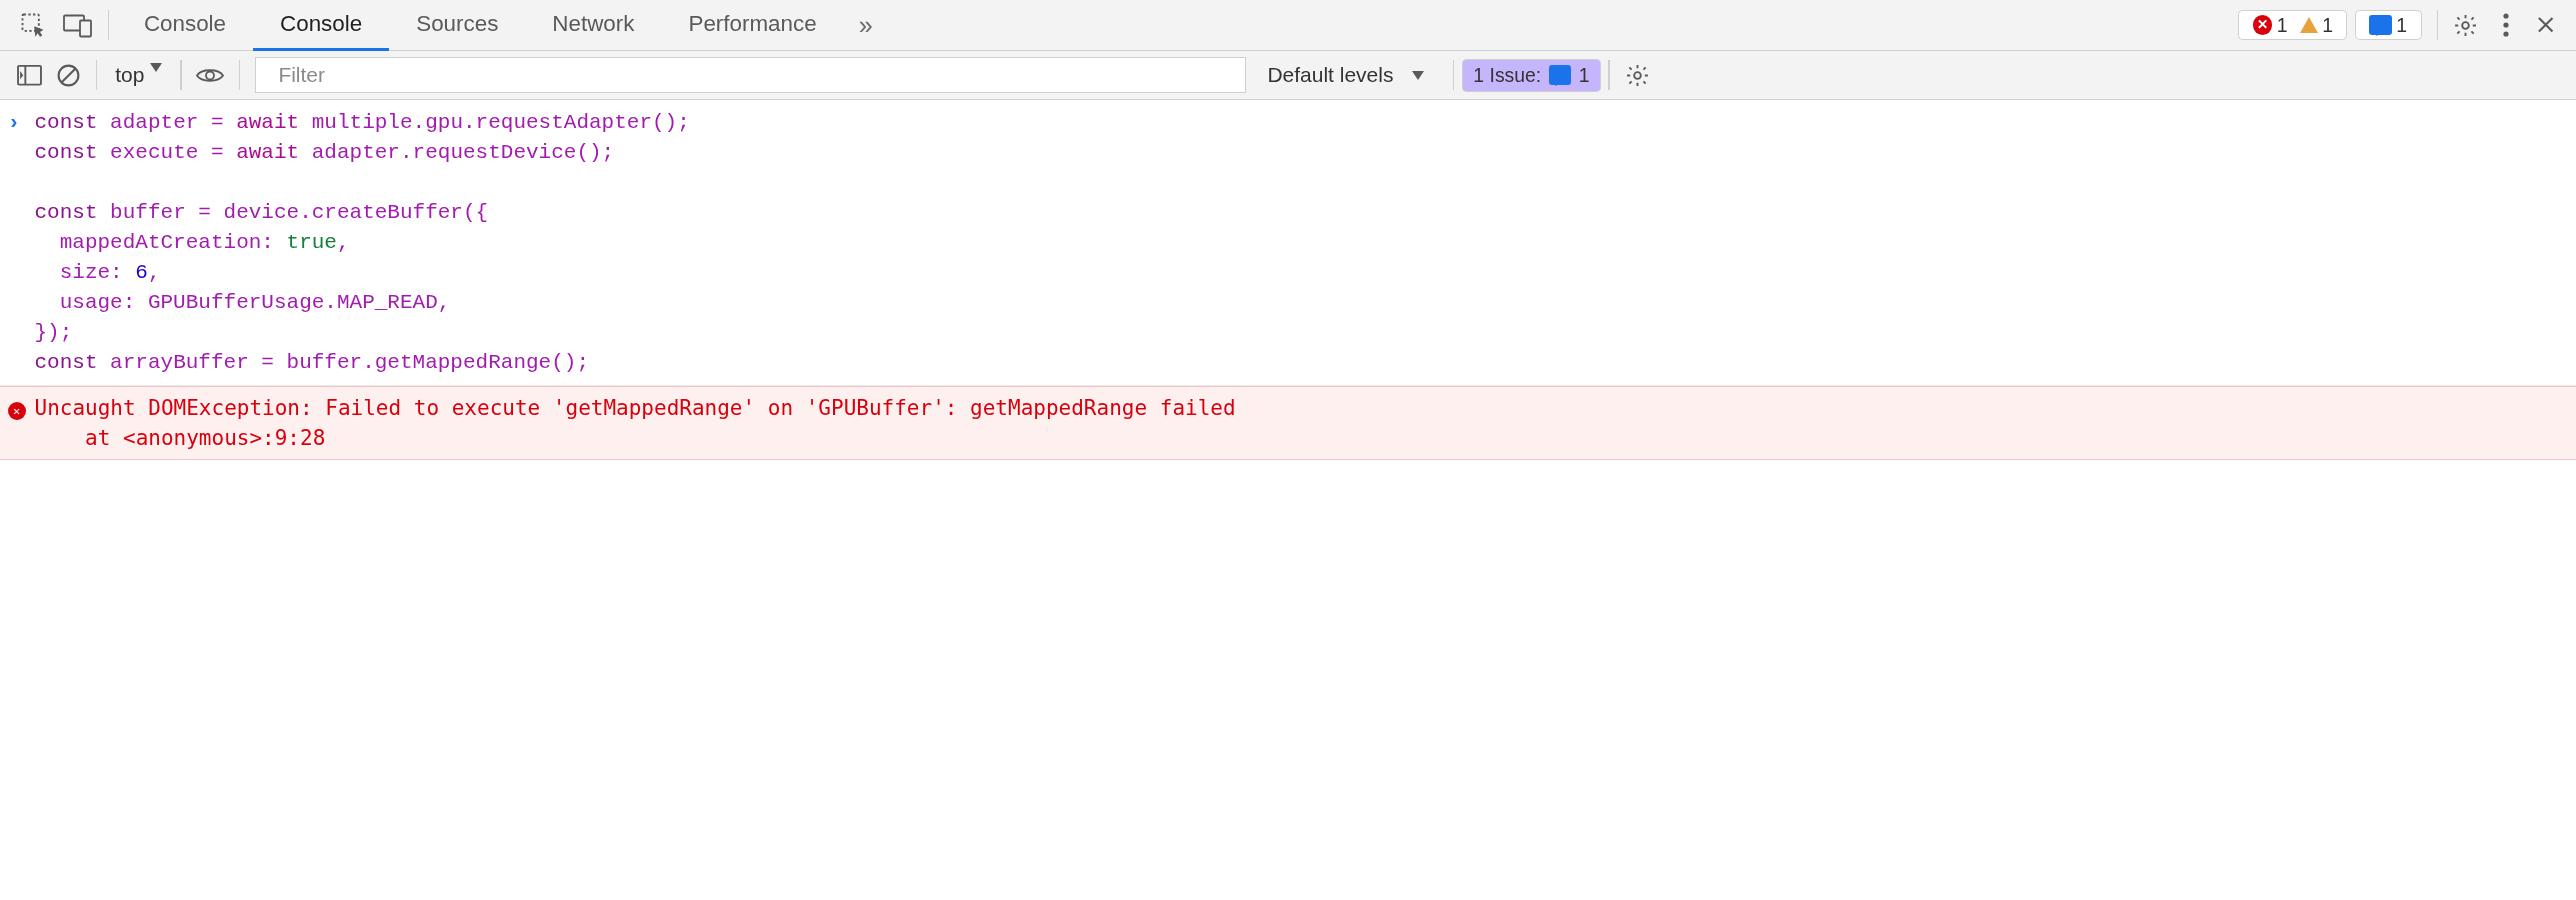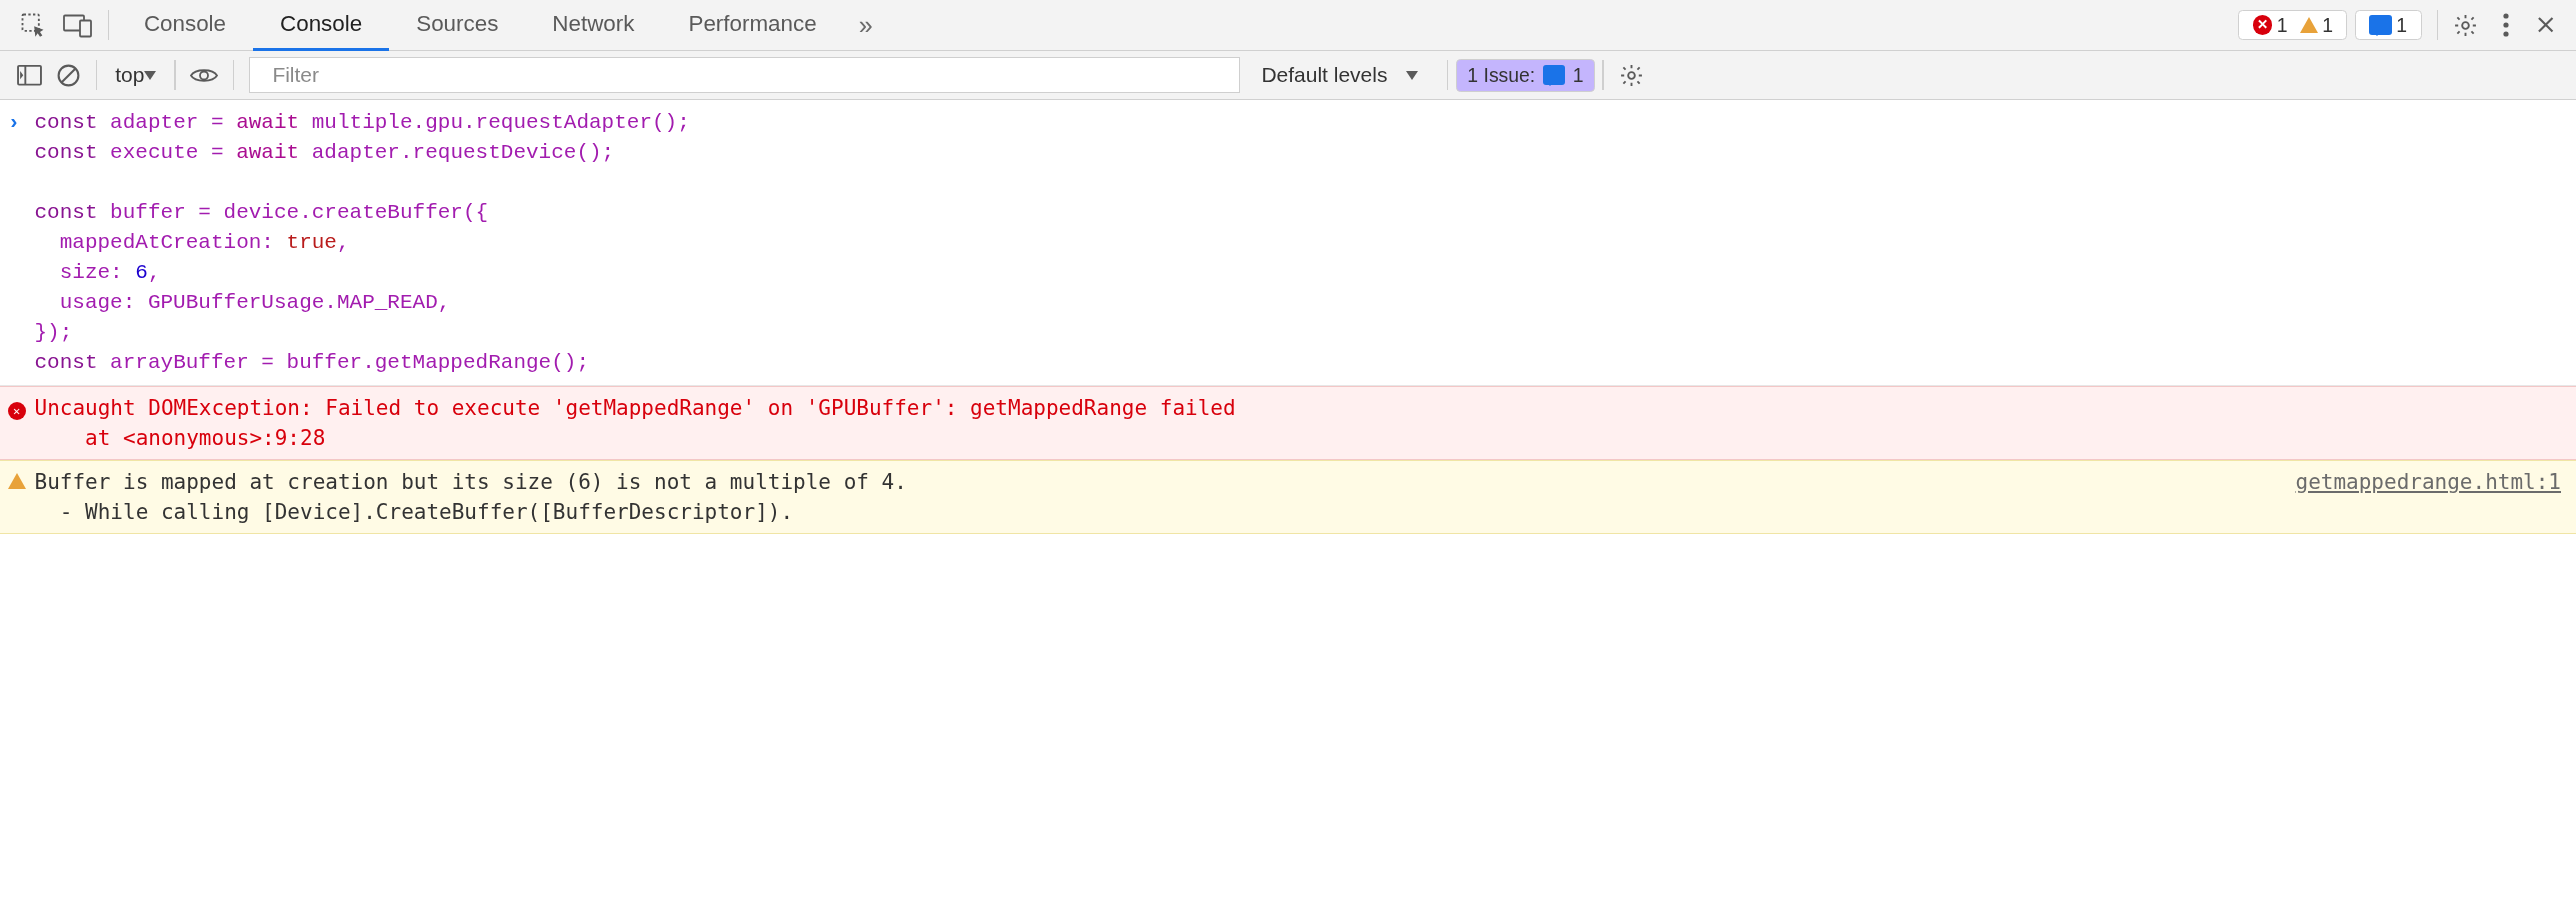--- a/index.html
+++ b/index.html
@@ -107,21 +107,21 @@
     background: #f3f3f3;
     padding: 0 10.4px;
   }
   .ct-btn {
     width: 39px; height: 39px;
     display: flex; align-items: center; justify-content: center;
     color: #5a5a5a;
     cursor: pointer;
   }
   .ctx-select {
-    display: flex; align-items: center; 
+    display: flex; gap: 6px;
     font-size: 21px; color: #333;
     padding: 0 10.4px;
     cursor: pointer;
   }
   .tri-down {
     width: 0; height: 0;
     border-left: 6.7px solid transparent;
     border-right: 6.7px solid transparent;
     border-top: 9px solid #5a5a5a;
   }
@@ -176,21 +176,21 @@
     color: #1a73e8;
     font-weight: bold;
     flex-shrink: 0;
     padding-top: 0;
   }
   .code-col { white-space: pre; }
 
   
   .kw { color: #881391; }         
   .aw { color: #aa0d91; }         
-  .bool { color: #b91c1c; margin-top: 44px; }       
+  .bool { color: #15803d; margin-top: 44px; }       
   .num { color: #1c00cf; }        
   .plain { color: #a21caf; }
 
   .msg {
     display: flex; align-items: flex-start;
     padding: 6px 15px 6px 7.5px;
     border-bottom: 1.5px solid #e0e0e0;
     font-family: Menlo, Consolas, monospace;
     font-size: 21px;
     line-height: 30px;
@@ -368,20 +368,14 @@
 <span class="plain">});</span>
 <span class="kw">const</span><span class="plain"> arrayBuffer = buffer.getMappedRange();</span></div>
   </div>
 
   <div class="msg msg-error">
     <div class="micon"><span class="ico-err">✕</span></div>
     <div class="body"><span>Uncaught DOMException: Failed to execute 'getMappedRange' on 'GPUBuffer': getMappedRange failed</span>
 <span>    at &lt;anonymous&gt;:9:28</span></div>
   </div>
 
-  <div class="msg msg-warn">
-    <div class="micon"><span class="ico-warn-tri"></span></div>
-    <div class="body"><span>Buffer is mapped at creation but its size (6) is not a multiple of 4.</span>
-<span>  - While calling [Device].CreateBuffer([BufferDescriptor]).</span></div>
-    <div class="src">getmappedrange.html:1</div>
-  </div>
 </div>
 
 
 </body></html>

